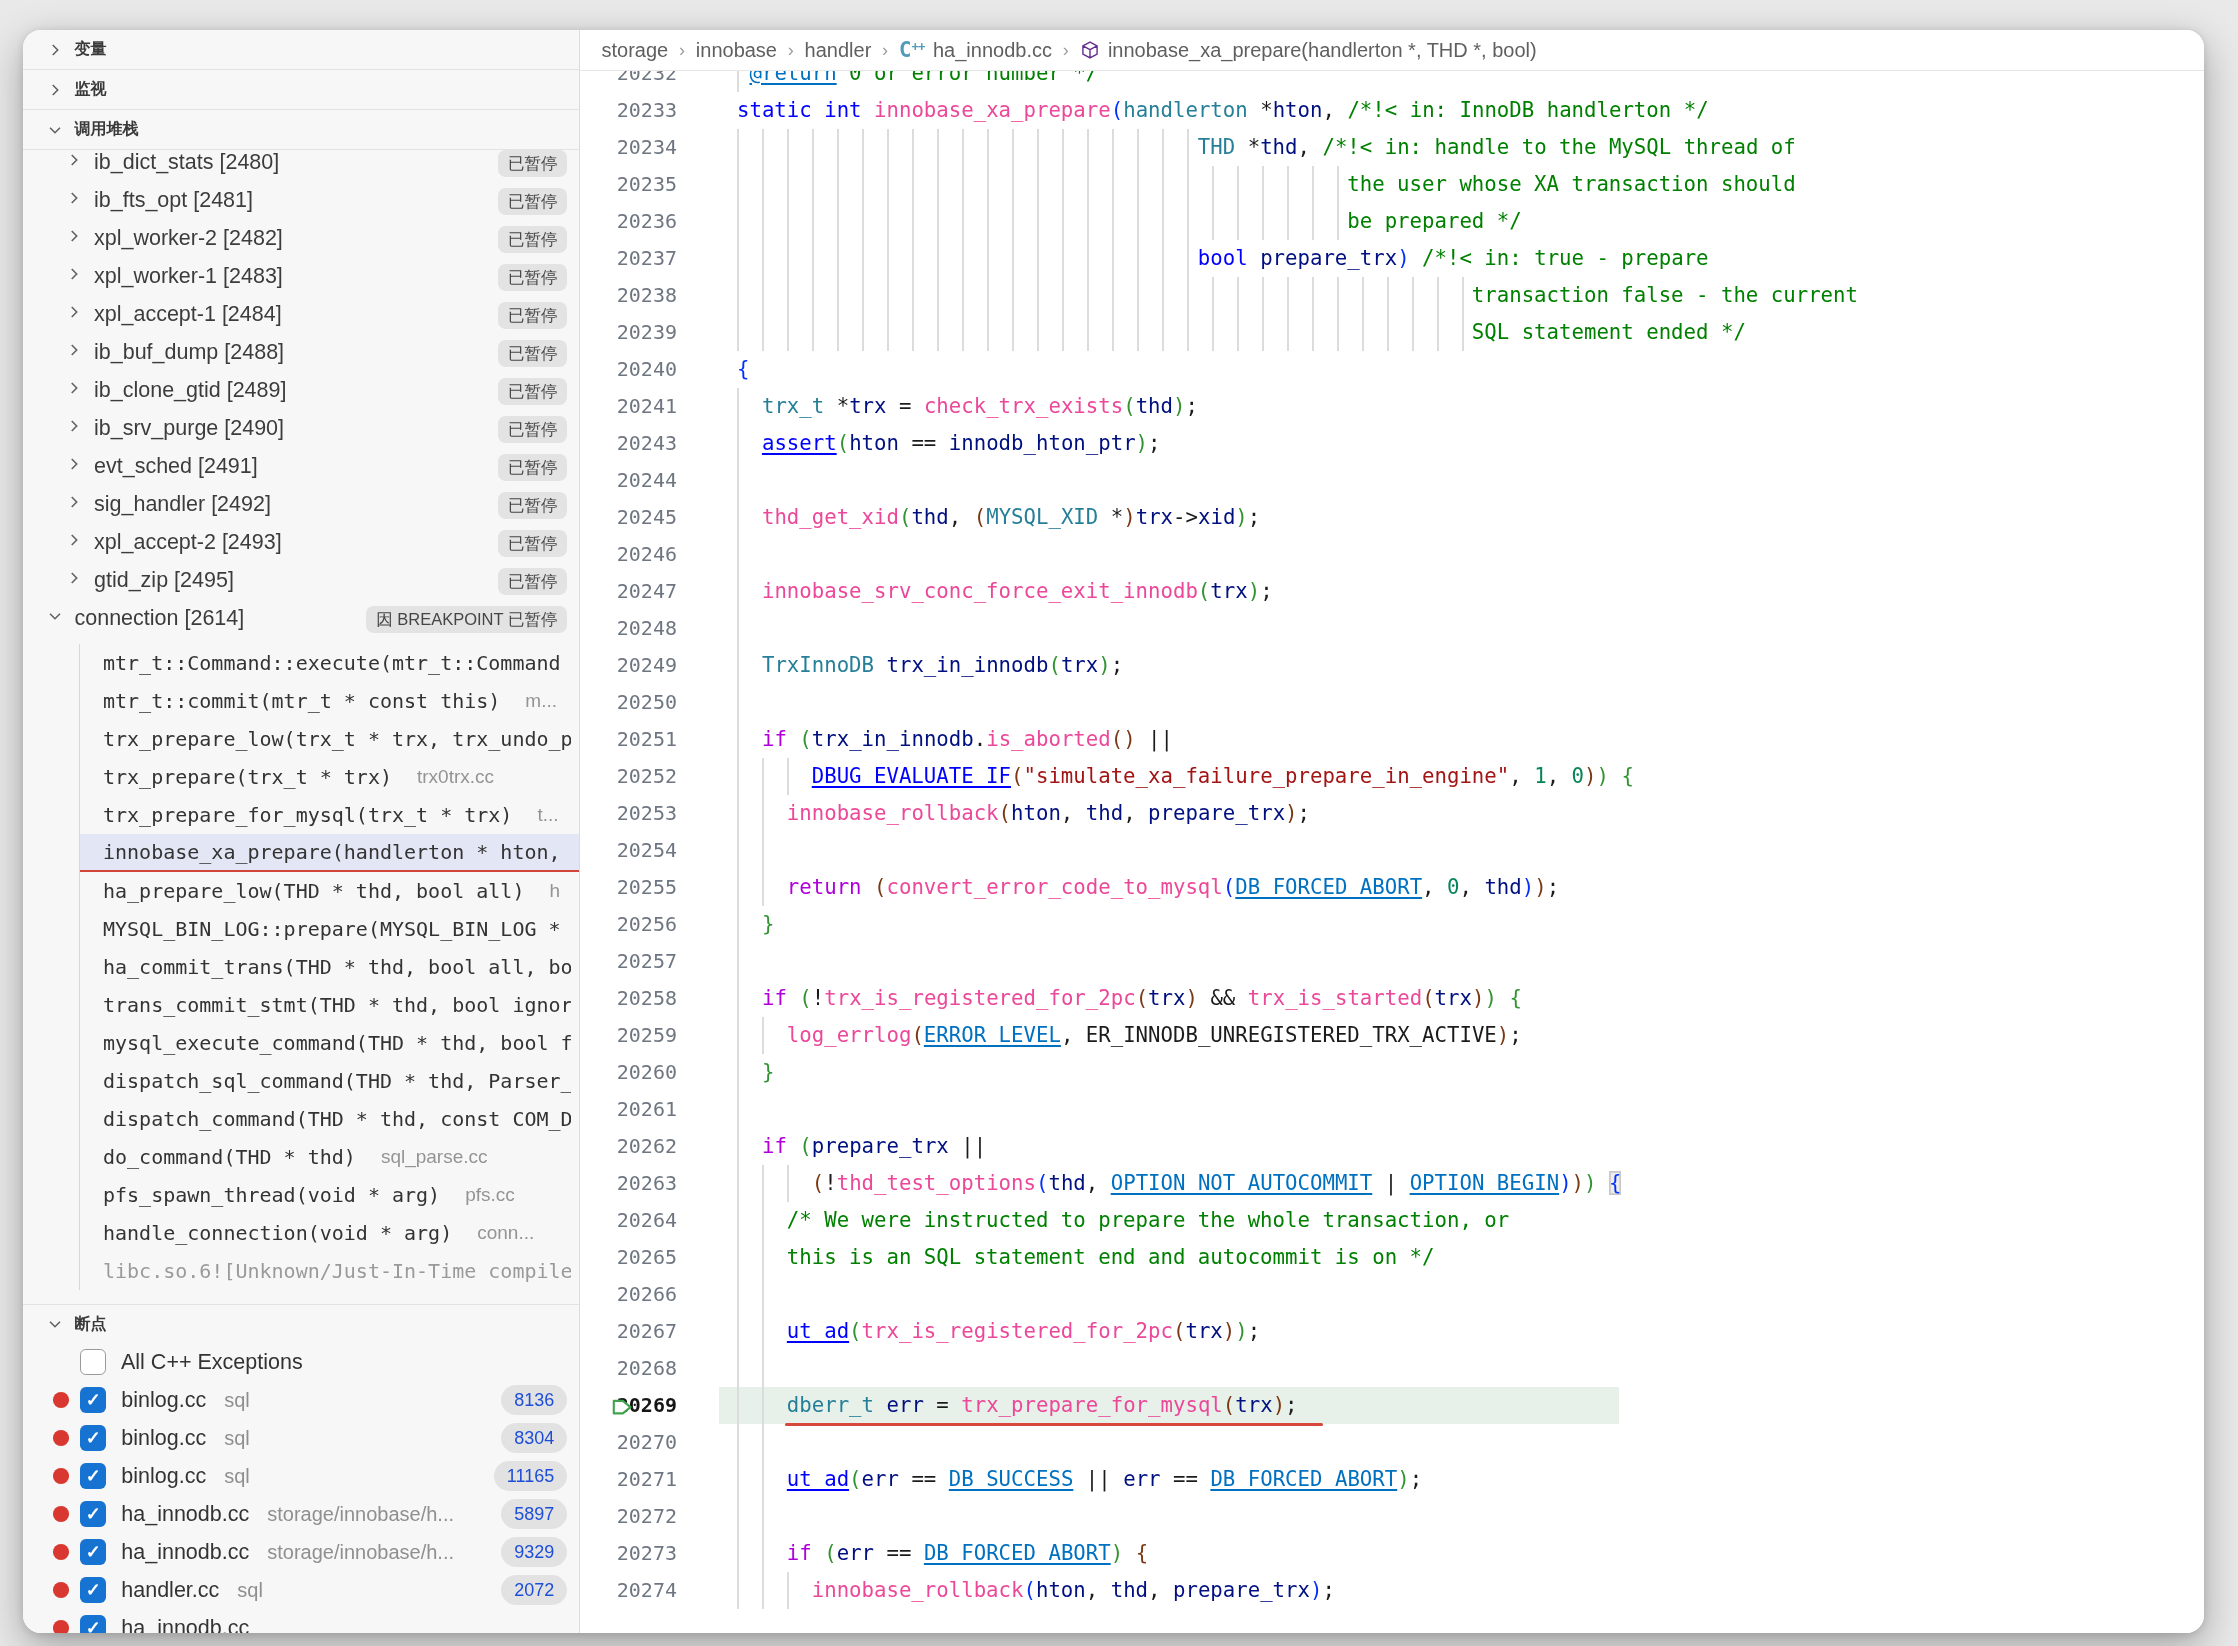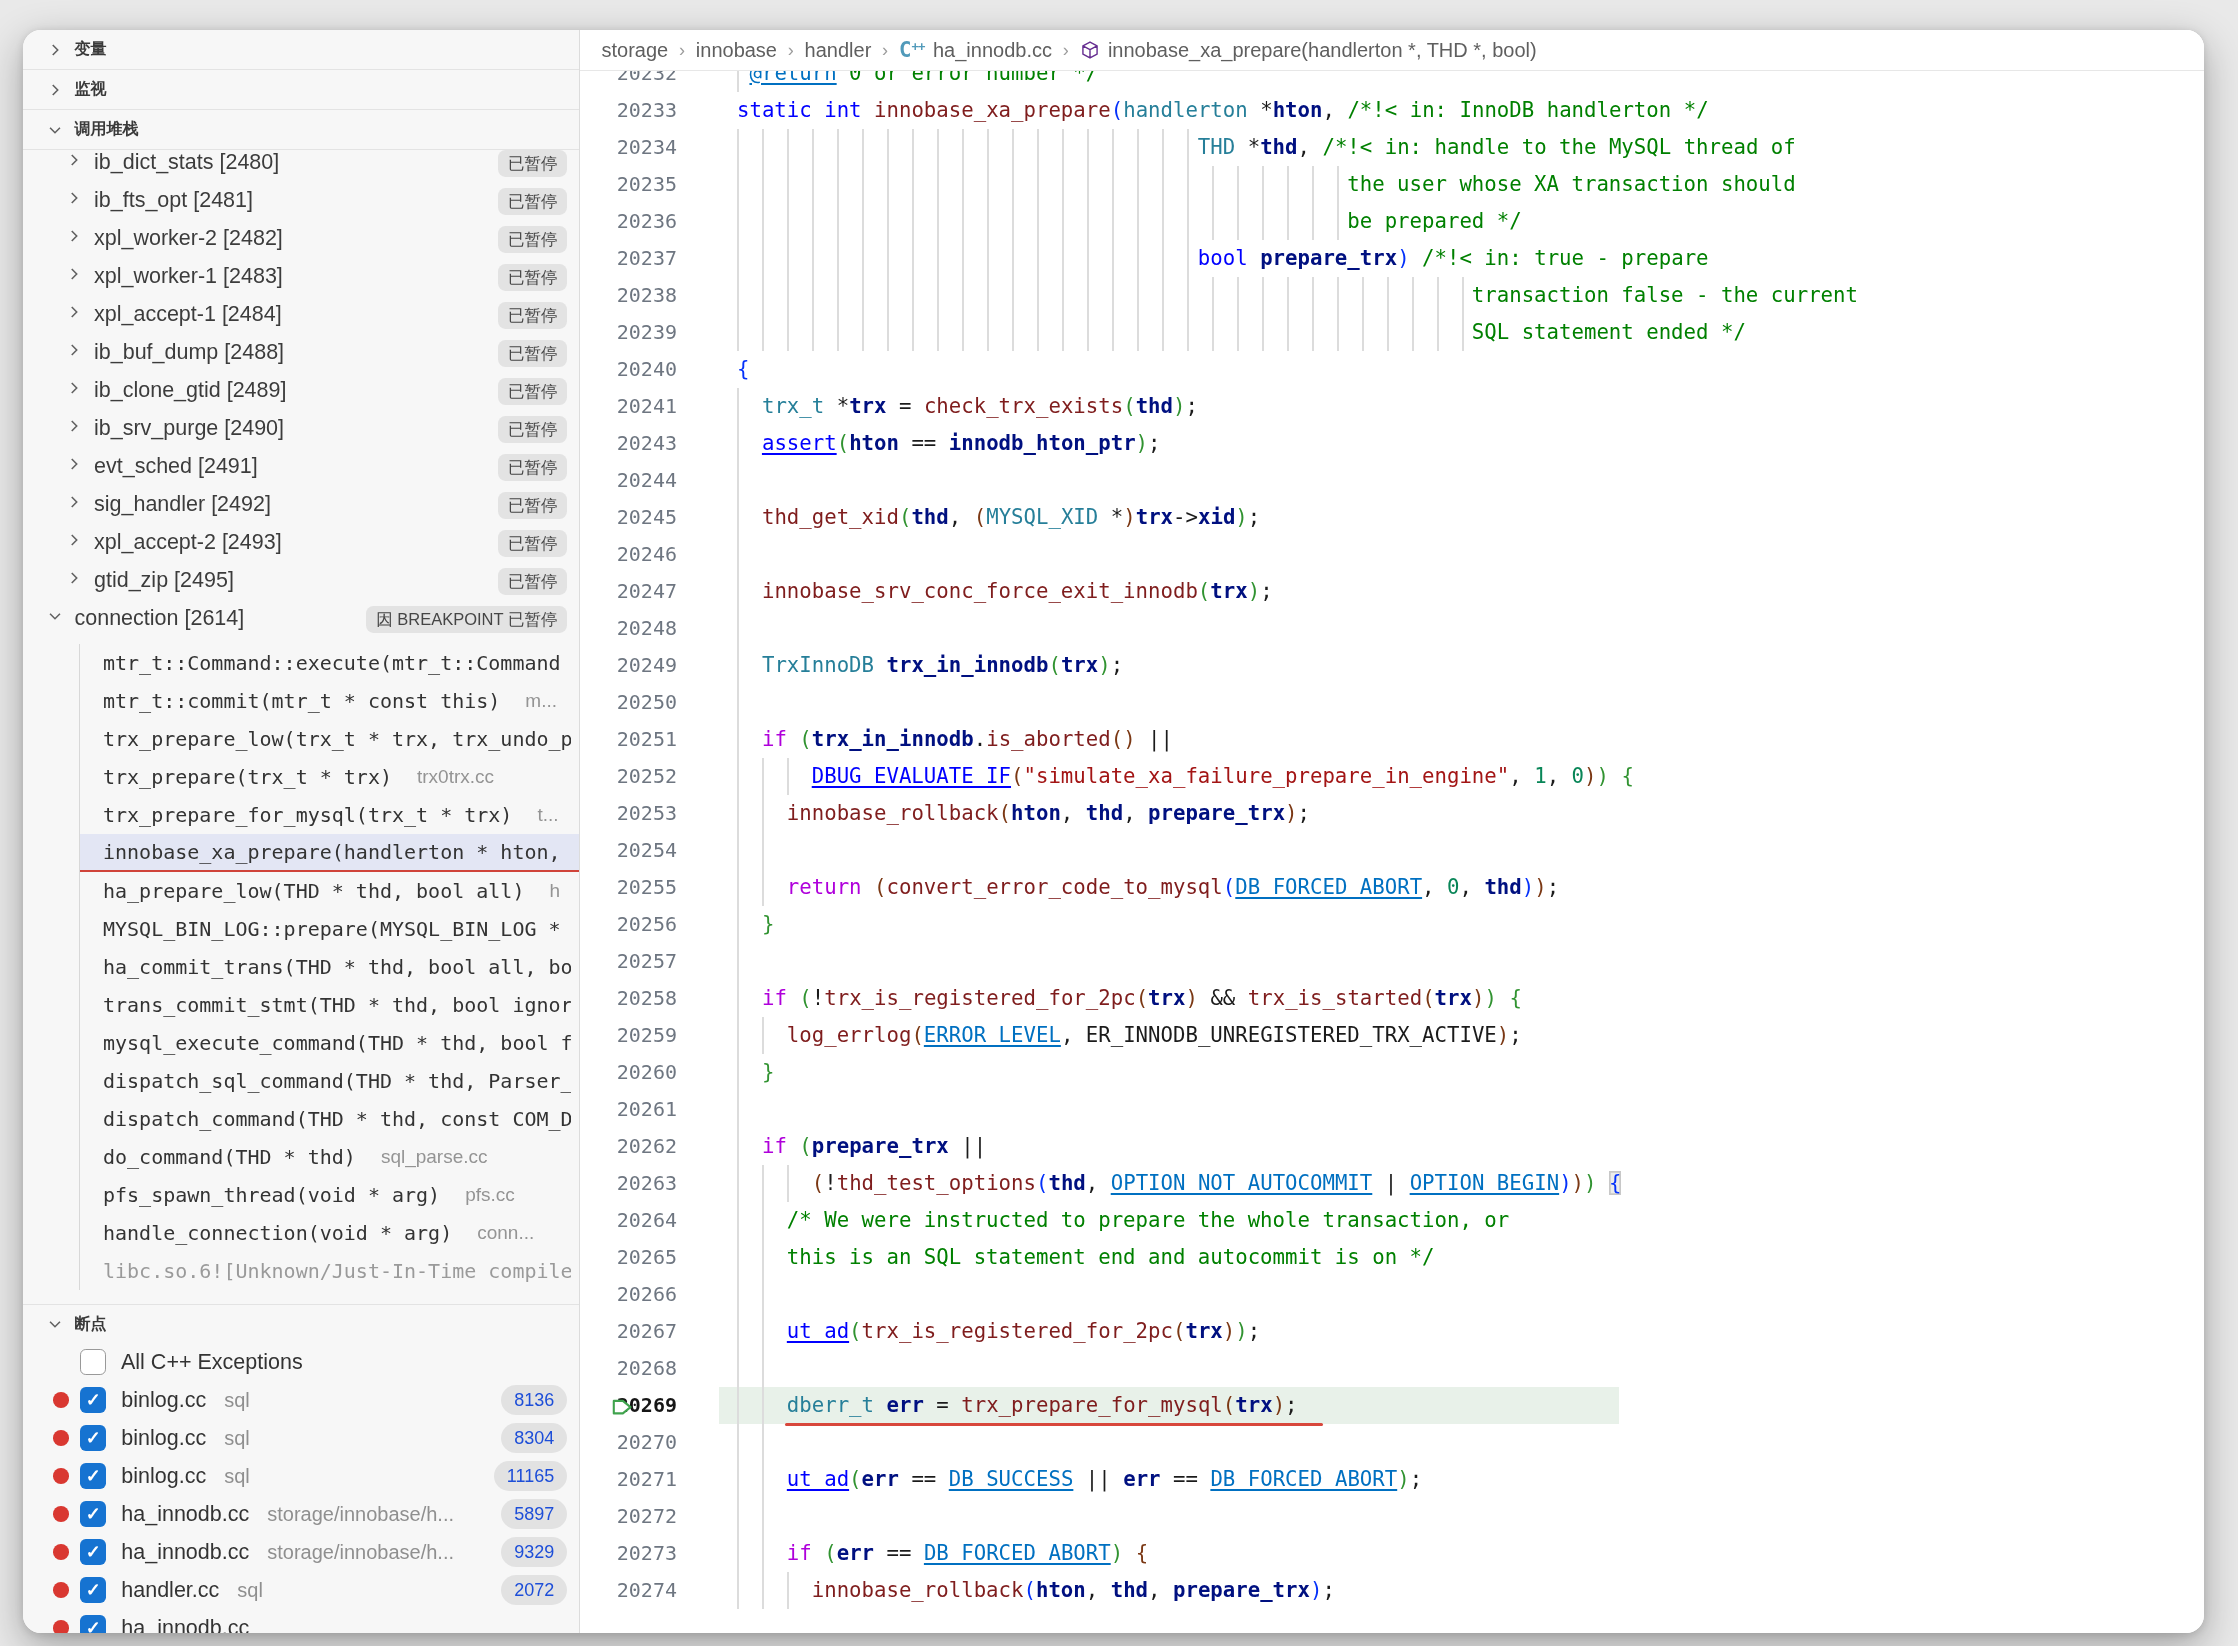--- a/index.html
+++ b/index.html
@@ -51,22 +51,22 @@
   .garrow{position:absolute;left:31px;top:6.6px;z-index:2}
   .cur::before{content:"";position:absolute;left:139px;width:900px;top:0;bottom:0;background:#e8f1e9}
   .cur .lnum{color:#161616;font-weight:700}
   .cur .ctext::after{content:"";position:absolute;left:48px;width:538px;bottom:-2.5px;height:3.3px;background:#d8473c;border-radius:1.7px}
 
   
   .tk.ws{background:repeating-linear-gradient(to right,#dcdcdc 0 1.7px,transparent 1.7px 25px);display:inline-block;vertical-align:top;height:37px}
   .tk.kw{color:#0000ff}
   .tk.ctl{color:#af00db}
   .tk.ty{color:#267f99}
-  .tk.fn{color:#7f1d1d}
-  .tk.vb{color:#001080;font-weight:bold}
+  .tk.fn{color:#ec4899}
+  .tk.vb{color:#001080;font-weight:normal}
   .tk.cm{color:#008000}
   .tk.str{color:#a31515}
   .tk.num{color:#098658}
   .tk.cn{color:#0070c1;text-decoration:underline;text-underline-offset:3.3px}
   .tk.mc{color:#0000ff;text-decoration:underline;text-underline-offset:3.3px}
   .tk.pl{color:#1b1b1b}
   .tk.b1{color:#0431fa}
   .tk.b2{color:#319331}
   .tk.b3{color:#7b3814}
   .tk.bm{color:#0431fa;background:#ececec;box-shadow:inset 0 0 0 1.7px #c8c8c8}

